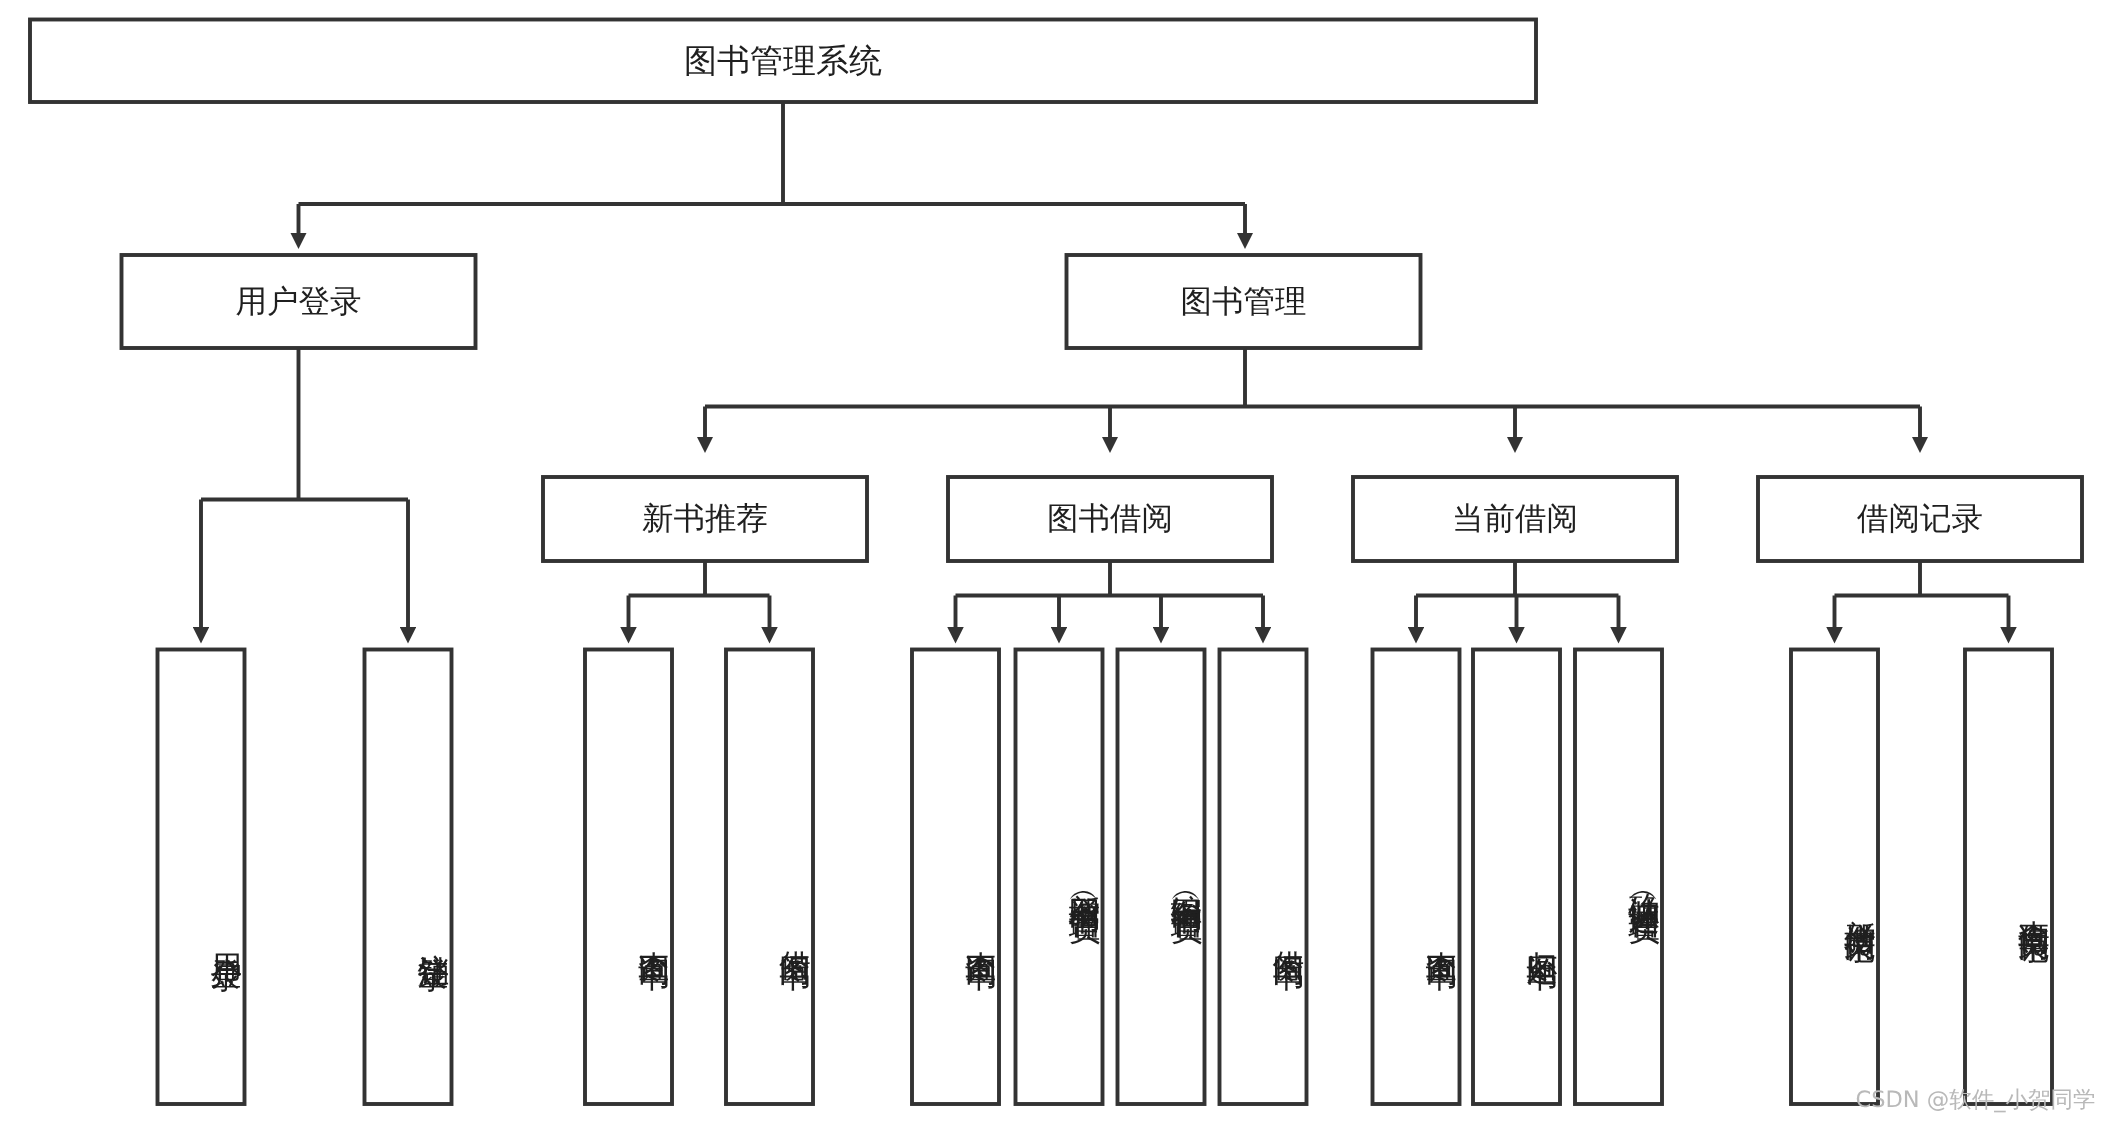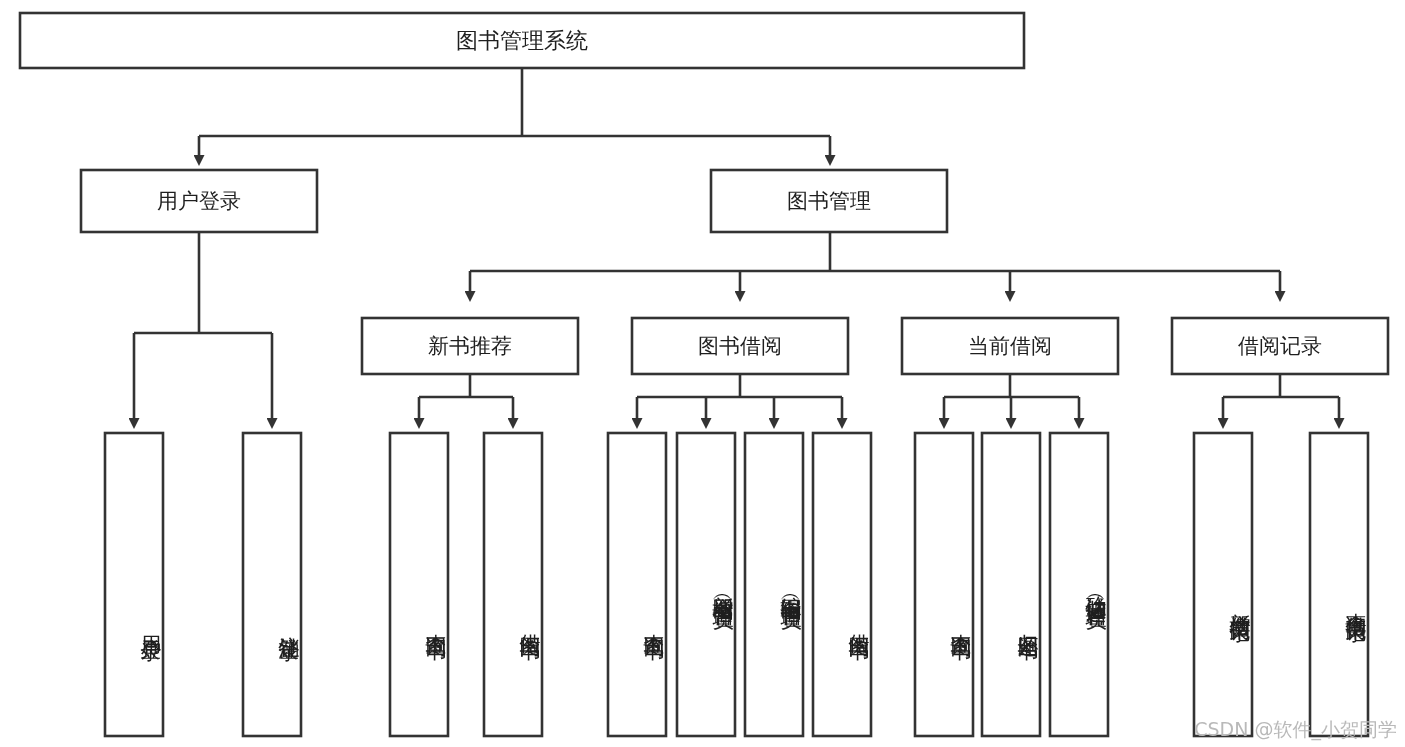--- a/index.html
+++ b/index.html
@@ -68,21 +68,21 @@
     align-items: flex-start;
     justify-content: center;
     white-space: nowrap;
     pointer-events: none;
   }
   .watermark {
     position: absolute;
     right: 8px;
     bottom: 4px;
     font-family: "DejaVu Sans", "Liberation Sans", sans-serif;
-    font-size: 19px;
+    font-size: 15px;
     color: #b9b9b9;
     white-space: nowrap;
   }
 </style>
 </head>
 <body>
 
 <div id="diagram-root">
 
   <svg class="layer" viewBox="0 0 1405 747">

